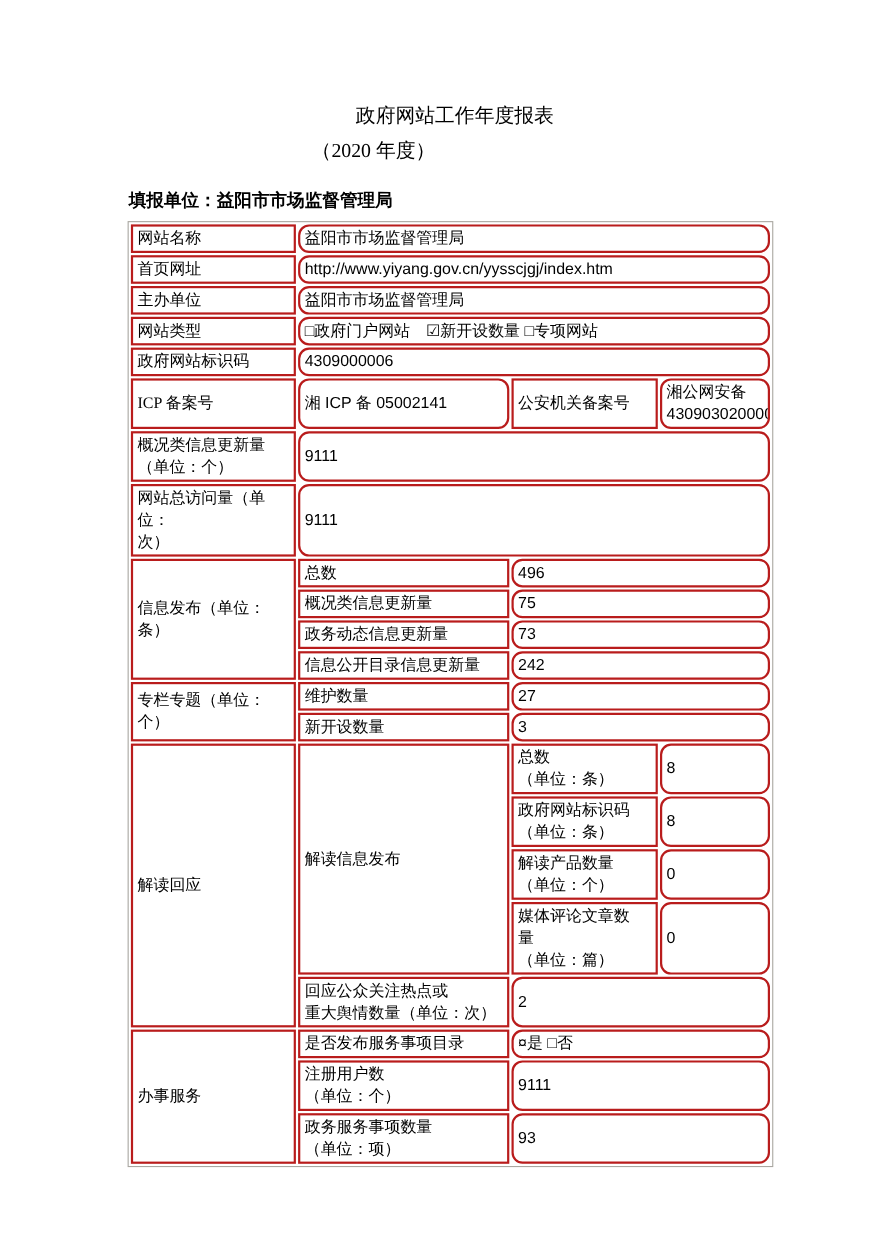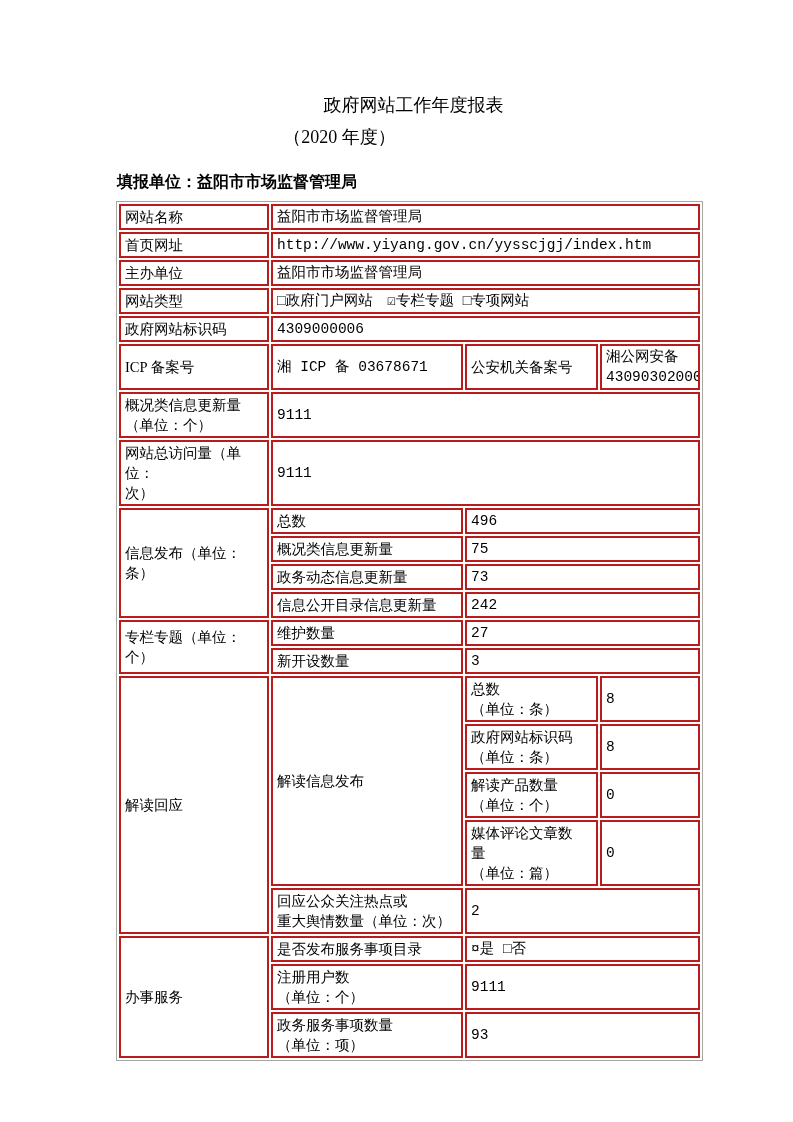--- a/index.html
+++ b/index.html
@@ -35,22 +35,23 @@
   table.report td {
     border: 2px solid #b91c1c;
     padding: 1px 4px;
     font-size: 14.5px;
     line-height: 20px;
     white-space: pre-line;
     vertical-align: middle;
     overflow: hidden;
   }
   td.val {
-    font-family: Liberation Mono, monospace;
+    font-family: Liberation Sans, sans-serif;
     font-size: 14px;
+    border-radius: 10px;
   }
   tr.h1 { height: 23px; }
   tr.h2 { height: 43px; }
   tr.h3 { height: 61px; }
 </style>
 </head>
 <body>
 
 <div class="doc-title">政府网站工作年度报表</div>
 <div class="doc-subtitle">（2020 年度）</div>
@@ -71,29 +72,29 @@
     <tr class="h1">
       <td class="lbl">首页网址</td>
       <td class="val" colspan="3">http://www.yiyang.gov.cn/yysscjgj/index.htm</td>
     </tr>
     <tr class="h1">
       <td class="lbl">主办单位</td>
       <td class="val" colspan="3">益阳市市场监督管理局</td>
     </tr>
     <tr class="h1">
       <td class="lbl">网站类型</td>
-      <td class="val" colspan="3">□政府门户网站　☑专栏专题 □专项网站</td>
+      <td class="val" colspan="3">□政府门户网站　☑新开设数量 □专项网站</td>
     </tr>
     <tr class="h1">
       <td class="lbl">政府网站标识码</td>
       <td class="val" colspan="3">4309000006</td>
     </tr>
     <tr class="h2">
       <td class="lbl">ICP 备案号</td>
-      <td class="val">湘 ICP 备 03678671</td>
+      <td class="val">湘 ICP 备 05002141</td>
       <td class="lbl">公安机关备案号</td>
       <td class="val">湘公网安备
 43090302000044</td>
     </tr>
     <tr class="h2">
       <td class="lbl">概况类信息更新量
 （单位：个）</td>
       <td class="val" colspan="3">9111</td>
     </tr>
     <tr class="h2">

